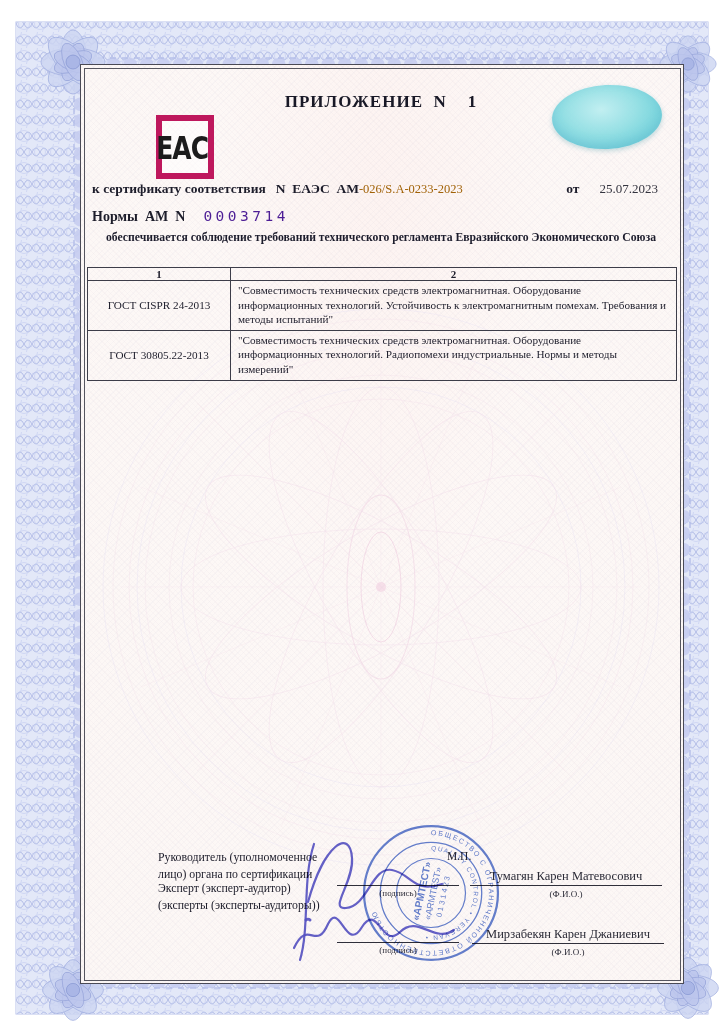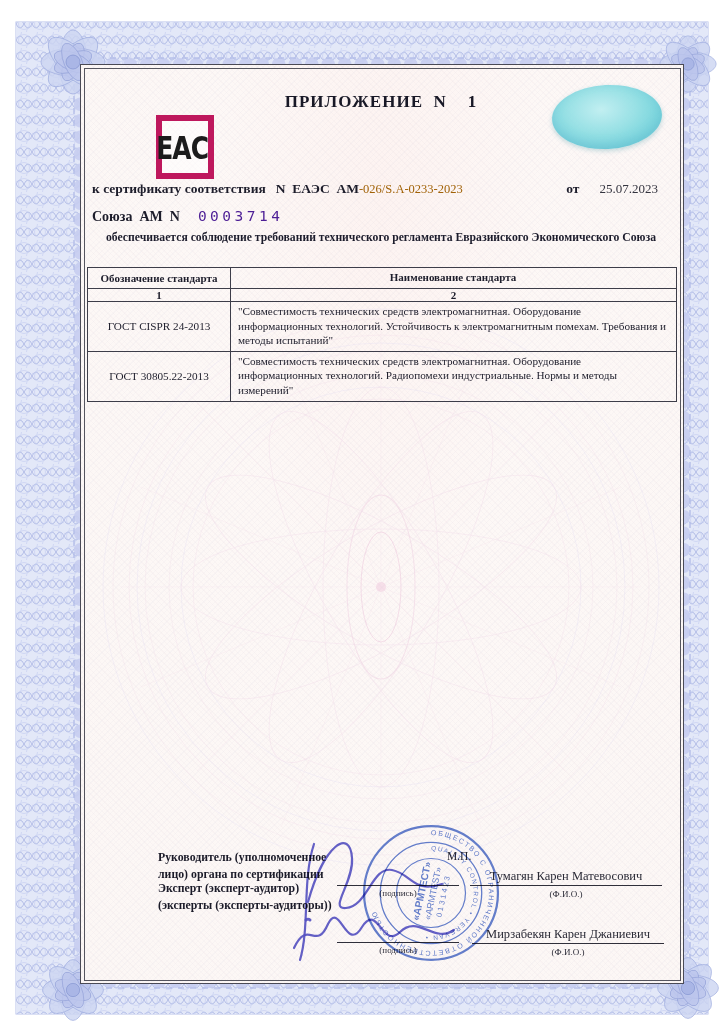--- a/index.html
+++ b/index.html
@@ -48,21 +48,21 @@
             font-weight:bold;font-size:11.7px;line-height:14.8px;color:#1c1c2c;}
 
   table.std{position:absolute;left:87px;top:267px;width:590px;border-collapse:collapse;
             font-size:11.2px;background:transparent;}
   table.std th,table.std td{border:1px solid #3d3d49;padding:1px 5px;vertical-align:middle;}
   table.std th{font-weight:bold;font-size:11px;height:15px;}
   table.std .numrow td{text-align:center;height:11px;font-size:11px;font-weight:bold;padding:0 5px;}
   table.std .c1{width:132px;text-align:center;}
   table.std .c2{text-align:left;line-height:14.6px;padding:2px 8px 3px 7px;}
 
-  .role{position:absolute;left:158px;font-weight:bold;font-size:11.8px;line-height:17px;color:#1b1b29;}
+  .role{position:absolute;left:158px;font-weight:normal;font-size:11.8px;line-height:17px;color:#1b1b29;}
   .sigline{position:absolute;left:337px;width:122px;border-bottom:1px solid #2f2f3a;height:0;}
   .caption{position:absolute;font-size:9px;color:#2c2c38;text-align:center;}
   .mp{position:absolute;left:447px;top:850px;font-size:11.5px;color:#23232f;}
   .fio-name{position:absolute;width:192px;text-align:center;font-size:12.5px;color:#2a2a36;
             border-bottom:1px solid #2f2f3a;padding-bottom:1px;}
 
   .stampwrap{position:absolute;left:360px;top:822px;mix-blend-mode:multiply;z-index:4;}
   .sigwrap{position:absolute;left:276px;top:822px;mix-blend-mode:multiply;z-index:5;}
 </style>
 </head>
@@ -159,34 +159,30 @@
 
     <div class="certline">
       <span class="lbl b">к сертификату соответствия   N  ЕАЭС  АМ</span>
         <span class="val">-026/S.A-0233-2023</span>
       <span class="sp"></span>
       <span class="ot b">от</span>
       <span class="date">25.07.2023</span>
     </div>
 
     <div class="serline">
-      <span class="lbl">Союза  АМ  N</span>
+      <span class="lbl">Нормы  АМ  N</span>
       <span class="num">0003714</span>
     </div>
 
     <div class="subtitle">
       <div>обеспечивается соблюдение требований технического регламента Евразийского Экономического Союза</div>
     </div>
 
     <table class="std">
       <tbody>
-          <tr>
-        <th class="c1">Обозначение стандарта</th>
-        <th class="c2" style="text-align:center;">Наименование стандарта</th>
-      </tr>
       <tr class="numrow">
         <td>1</td>
         <td>2</td>
       </tr>
       <tr>
         <td class="c1">ГОСТ CISPR 24-2013</td>
         <td class="c2">"Совместимость технических средств электромагнитная. Оборудование информационных технологий. Устойчивость к электромагнитным помехам. Требования и методы испытаний"</td>
       </tr>
       <tr>
         <td class="c1">ГОСТ 30805.22-2013</td>

